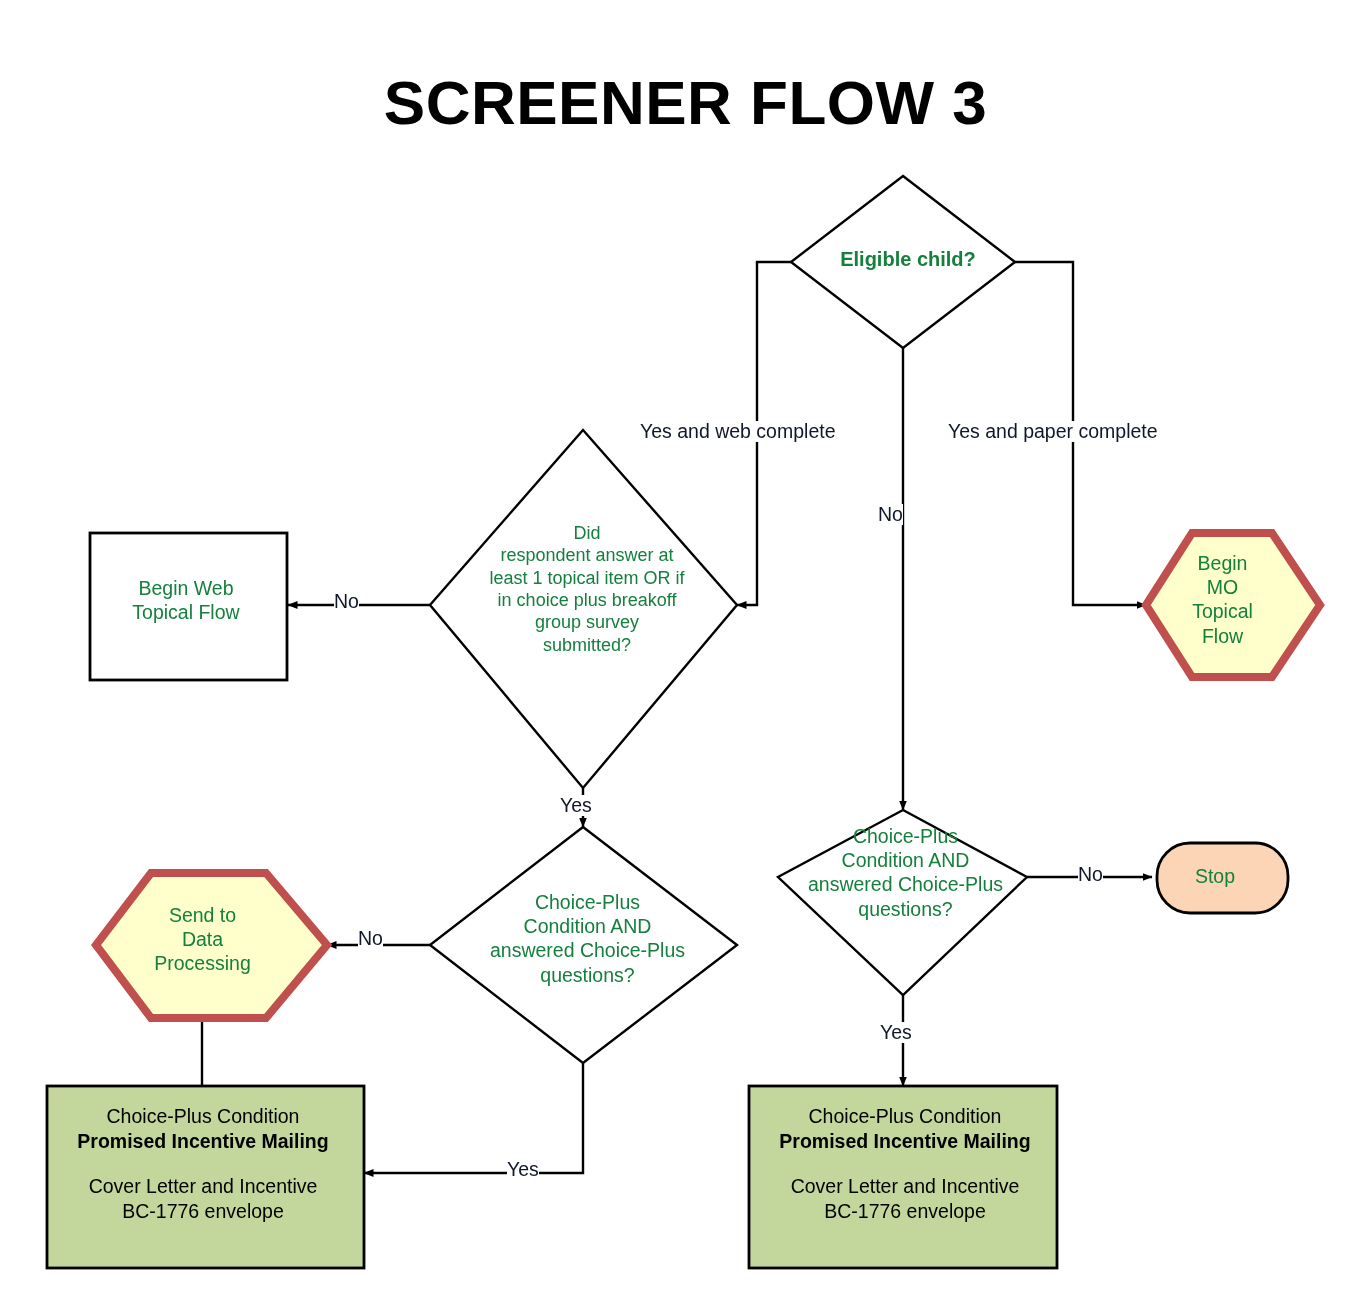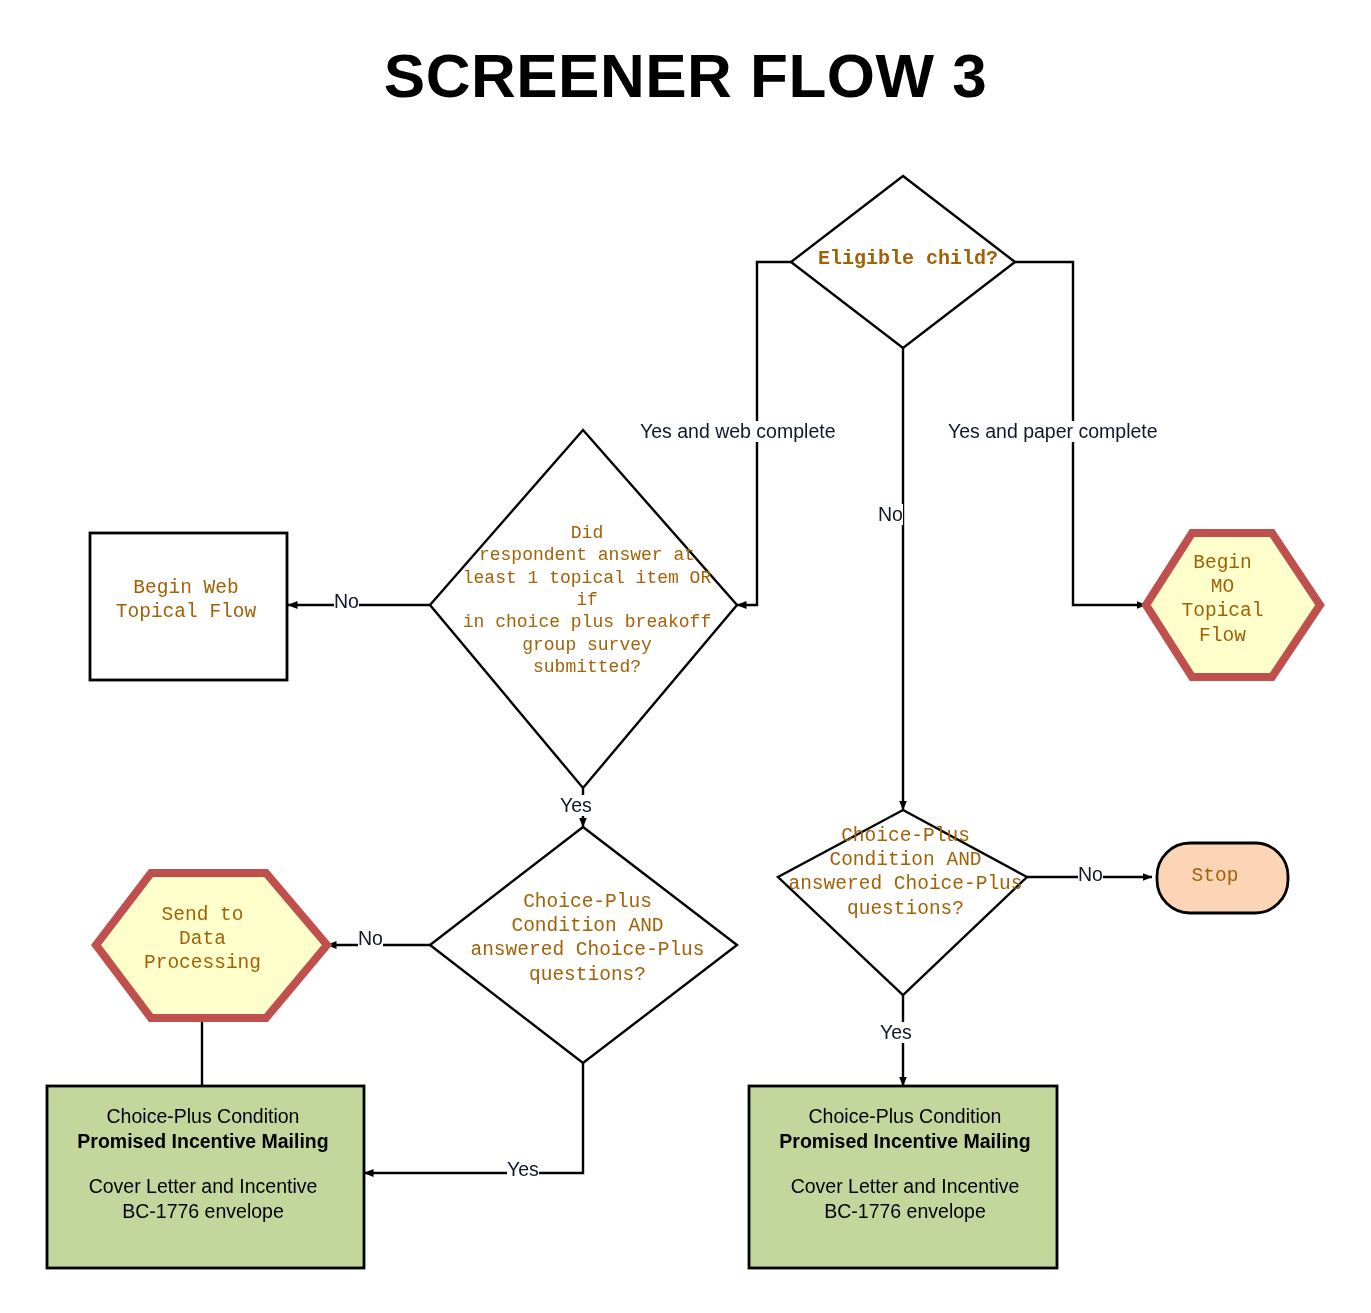--- a/index.html
+++ b/index.html
@@ -22,39 +22,38 @@
   }
   svg.flow-canvas {
     position: absolute;
     left: 0; top: 0;
     width: 1371px;
     height: 1313px;
   }
   .node-text {
     position: absolute;
     text-align: center;
-    color: #a16207;
+    color: #15803d;
     line-height: 1.24;
     white-space: pre-line;
     pointer-events: none;
-    font-family: Liberation Mono, monospace;
   }
   .edge-label {
     position: absolute;
     text-align: center;
     color: #0f172a;
     font-size: 19.5px;
     background: #ffffff;
     line-height: 1.1;
     white-space: nowrap;
   }
   #page-title {
     position: absolute;
     left: 0;
-    top: 40px;
+    top: 67px;
     width: 1371px;
     text-align: center;
     font-size: 62px;
     font-weight: bold;
     letter-spacing: 0.5px;
     color: #000000;
   }
   .t-eligible { left: 798px; top: 247px; width: 220px; font-size: 20px; font-weight: bold; }
   .t-big-diamond { left: 452px; top: 522px; width: 270px; font-size: 18px; }
   .t-beginweb { left: 93px; top: 576px; width: 186px; font-size: 19.5px; text-align: center; }

